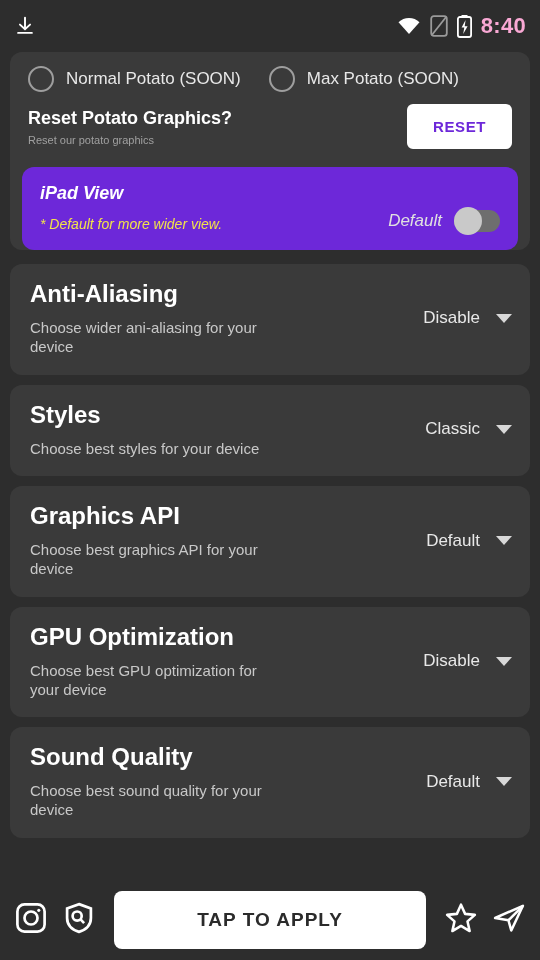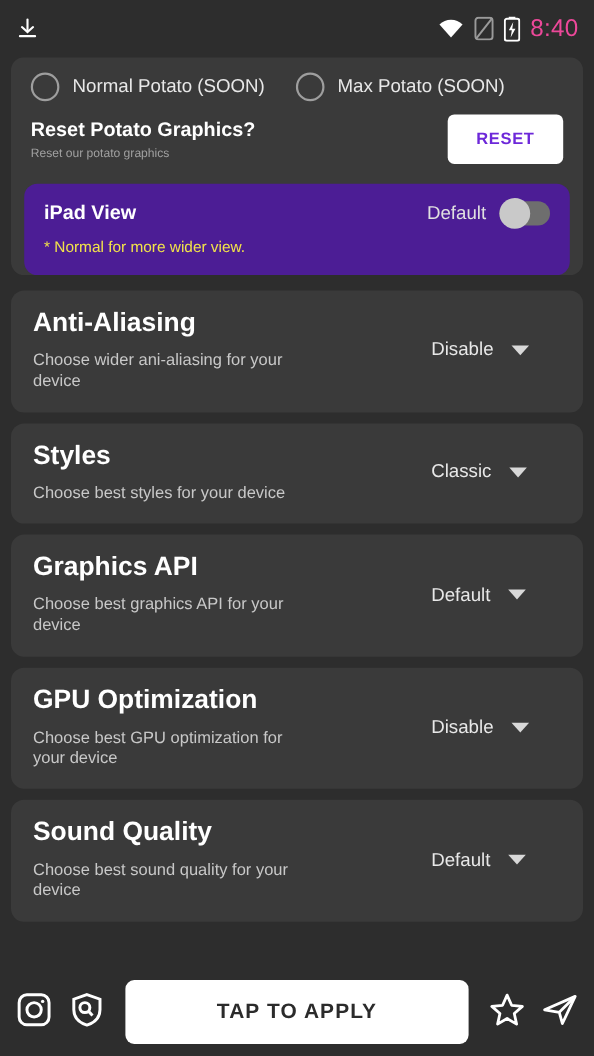--- a/index.html
+++ b/index.html
@@ -16,23 +16,23 @@
     height: 52px;
     display: flex;
     align-items: center;
     padding: 0 14px;
     color: #ffffff;
   }
   .statusbar .left { display: flex; align-items: center; gap: 10px; }
   .statusbar .right { margin-left: auto; display: flex; align-items: center; gap: 9px; }
   .status-time {
     font-size: 22px;
-    font-weight: normal;
+    font-weight: bold;
     letter-spacing: .3px;
-    color: #ec4899;
+    color: #f9a8d4;
   }
   .icon-download { width: 22px; height: 24px; display:block; }
   .icon-wifi, .icon-sim, .icon-batt { display:block; }
 
   
   .content {
     position: absolute;
     top: 52px; left: 0; right: 0; bottom: 80px;
     overflow: hidden;
     padding: 0 10px;
@@ -93,26 +93,27 @@
     font-size: 15px;
     font-weight: bold;
     letter-spacing: .6px;
     padding: 14px 26px;
     font-family: "Liberation Sans", sans-serif;
     cursor: pointer;
   }
 
   
   .inner-card {
-    background: #4c1d95;
+    background: #6d28d9;
     border-radius: 12px;
     margin: 0 12px 14px 12px;
     padding: 16px 18px 18px 18px;
     display: flex;
-    align-items: flex-start;
+    align-items: flex-end;
+    font-style: italic;
   }
   .inner-left { flex: 1; }
   .inner-title {
     color: #ffffff;
     font-size: 18px;
     font-weight: bold;
     margin-bottom: 12px;
   }
   .inner-note {
     color: #f2e34a;
@@ -155,21 +156,21 @@
     color: #c8c8c8;
     font-size: 15px;
     line-height: 1.25;
     max-width: 250px;
   }
   .opt-right {
     display: flex;
     align-items: center;
     gap: 16px;
     min-width: 120px;
-    justify-content: flex-start;
+    justify-content: flex-end;
   }
   .opt-value { color: #e8e8e8; font-size: 17px; }
   .caret {
     width: 0; height: 0;
     border-left: 8px solid transparent;
     border-right: 8px solid transparent;
     border-top: 9px solid #d8d8d8;
     flex: none;
   }
 
@@ -255,21 +256,21 @@
       <div class="reset-texts">
         <div class="reset-title">Reset Potato  Graphics?</div>
         <div class="reset-sub">Reset our potato graphics</div>
       </div>
       <button class="reset-btn">RESET</button>
     </div>
 
     <div class="inner-card">
       <div class="inner-left">
         <div class="inner-title">iPad View</div>
-        <div class="inner-note">* Normal for more wider view.</div>
+        <div class="inner-note">* Default for more wider view.</div>
       </div>
       <div class="toggle-wrap">
         <span class="toggle-label">Default</span>
         <span class="switch">
           <span class="knob"></span>
         </span>
       </div>
     </div>
   </div>
 

